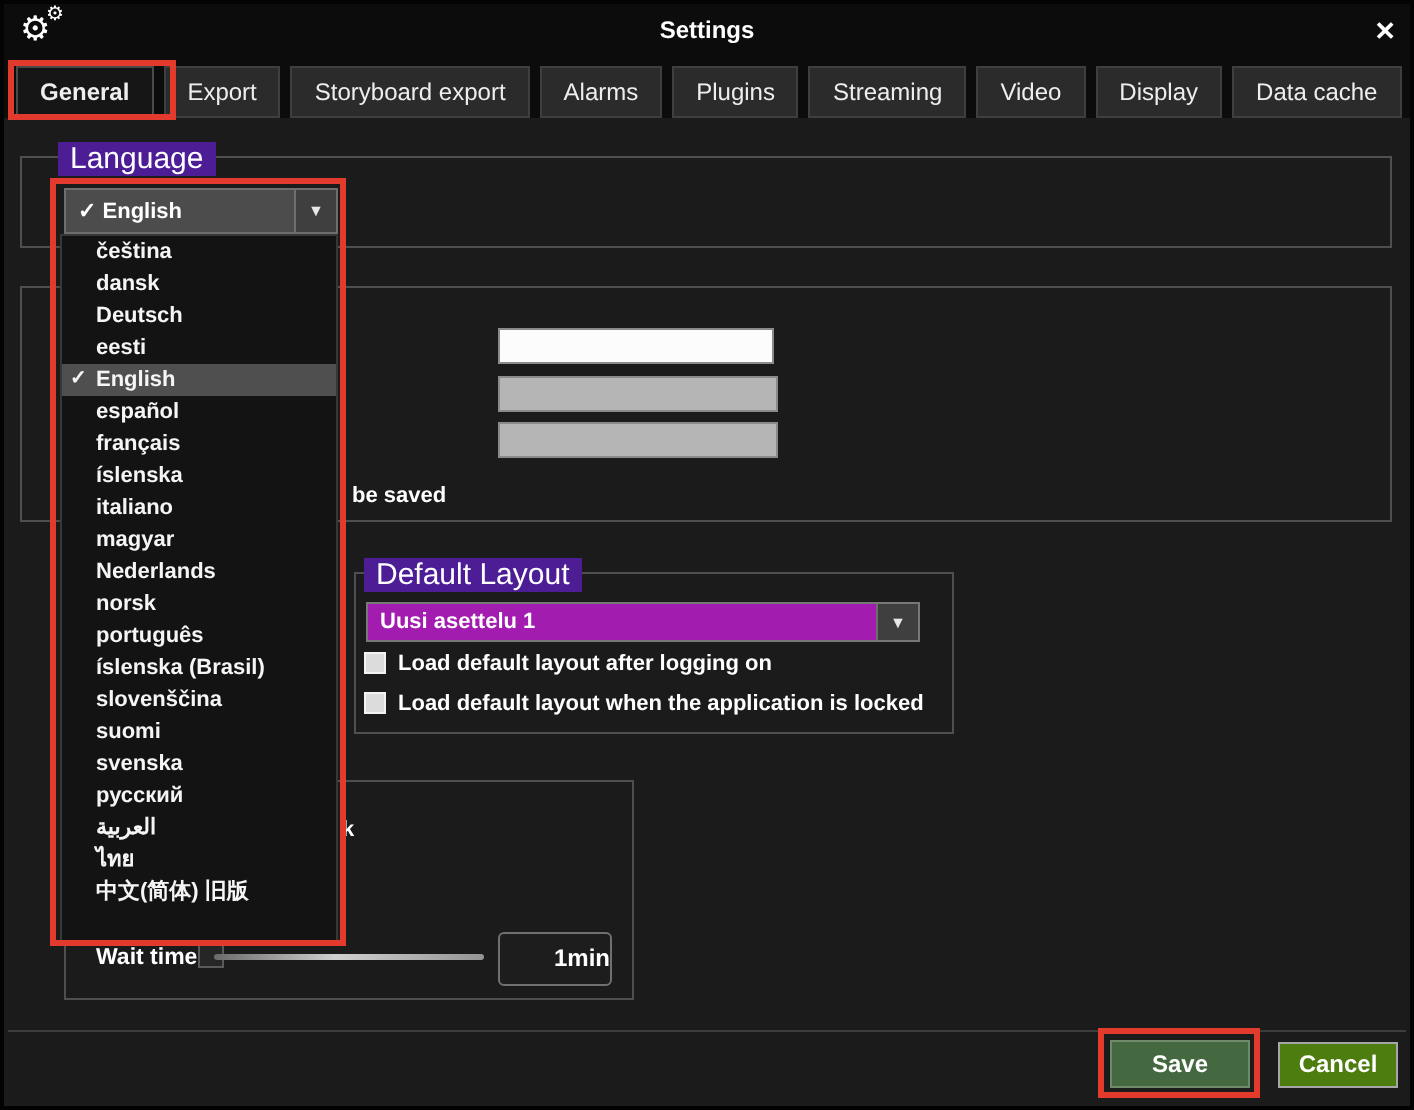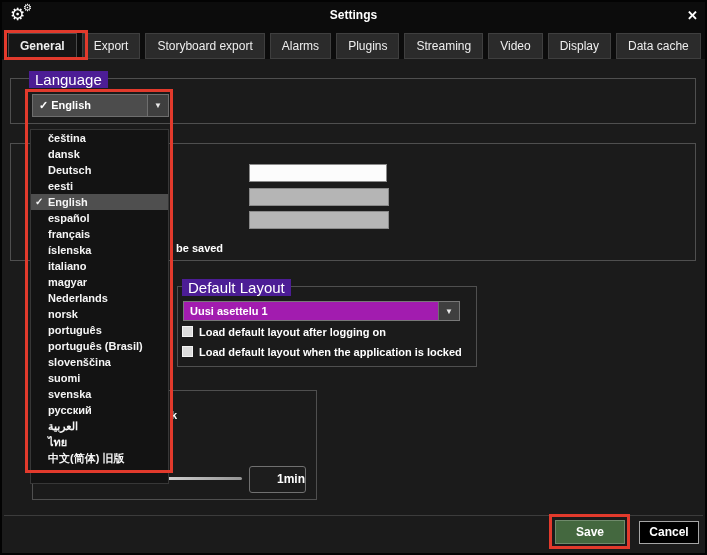--- a/index.html
+++ b/index.html
@@ -39,21 +39,21 @@
   .lang-select .val { position:absolute; left:6px; top:4px; font-size:11px; font-weight:bold; color:#fff; }
   .dd-arrow-btn {
     position:absolute; right:0; top:0; bottom:0; width:21px;
     background:#3f3f3f; border-left:1px solid #6e6e6e;
     display:flex; align-items:center; justify-content:center;
   }
   .dd-arrow-btn .arr { font-size:8px; color:#e8e8e8; }
   
   .lang-list {
     position:absolute; left:28px; top:115px; width:139px; height:355px;
-    background:#131313; border:1px solid #373737; z-index:40; overflow:hidden;margin-top:12px;
+    background:#131313; border:1px solid #373737; z-index:40; overflow:hidden;
   }
   .opt { position:relative; height:16px; line-height:16px; padding-left:17px; font-size:11px; font-weight:bold; color:#f5f5f5; white-space:nowrap; }
   .opt .chk { position:absolute; left:4px; top:0; width:12px; font-size:10px; }
   .opt.sel { background:#4f4f4f; }
   
   .field { position:absolute; height:18px; border:1px solid #8a8a8a; }
   .field.white { background:#fcfcfc; }
   .field.gray  { background:#b5b5b5; }
   .frag { position:absolute; font-size:11px; font-weight:bold; color:#fff; white-space:nowrap; }
   
@@ -72,21 +72,21 @@
                   background:linear-gradient(to right,#6a6a6a,#cfcfcf 45%,#949494); }
   .wait-value { position:absolute; left:247px; top:464px; width:57px; height:27px; background:#1d1d1d;
                 border:1px solid #707070; border-radius:3px; text-align:right; line-height:25px;
                 font-size:12px; font-weight:bold; color:#fff; }
   
   .separator { position:absolute; left:2px; right:2px; top:513px; height:1px; background:#3c3c3c; }
   .btn { position:absolute; text-align:center; font-size:12px; color:#fff; cursor:default; }
   .btn-save { left:553px; top:518px; width:70px; height:24px; line-height:22px; font-weight:bold;
               background:#44683f; border:1px solid #6f8a6b; }
   .btn-cancel { left:637px; top:519px; width:60px; height:23px; line-height:21px; font-weight:600;
-                background:#000000; border:1px solid #a6a6a6; }
+                background:#4d7c0f; border:1px solid #a6a6a6; }
   
   .anno { position:absolute; border:3px solid #e23a2c; z-index:100; pointer-events:none; }
   .anno-general { left:2px; top:28px; width:84px; height:30px; }
   .anno-dropdown { left:23px; top:87px; width:148px; height:384px; }
   .anno-save { left:547px; top:512px; width:81px; height:35px; }
 </style>
 </head>
 <body>
 
 <div class="dialog">
@@ -164,21 +164,21 @@
     <div class="opt"><span class="chk"></span><span>eesti</span></div>
     <div class="opt sel"><span class="chk">✓</span><span>English</span></div>
     <div class="opt"><span class="chk"></span><span>español</span></div>
     <div class="opt"><span class="chk"></span><span>français</span></div>
     <div class="opt"><span class="chk"></span><span>íslenska</span></div>
     <div class="opt"><span class="chk"></span><span>italiano</span></div>
     <div class="opt"><span class="chk"></span><span>magyar</span></div>
     <div class="opt"><span class="chk"></span><span>Nederlands</span></div>
     <div class="opt"><span class="chk"></span><span>norsk</span></div>
     <div class="opt"><span class="chk"></span><span>português</span></div>
-    <div class="opt"><span class="chk"></span><span>português (Brasil)</span></div>
+    <div class="opt"><span class="chk"></span><span>íslenska (Brasil)</span></div>
     <div class="opt"><span class="chk"></span><span>slovenščina</span></div>
     <div class="opt"><span class="chk"></span><span>suomi</span></div>
     <div class="opt"><span class="chk"></span><span>svenska</span></div>
     <div class="opt"><span class="chk"></span><span>русский</span></div>
     <div class="opt"><span class="chk"></span><span>العربية</span></div>
     <div class="opt"><span class="chk"></span><span>ไทย</span></div>
     <div class="opt"><span class="chk"></span><span>中文(简体) 旧版</span></div>
   </div>
 
   <div class="separator"></div>

